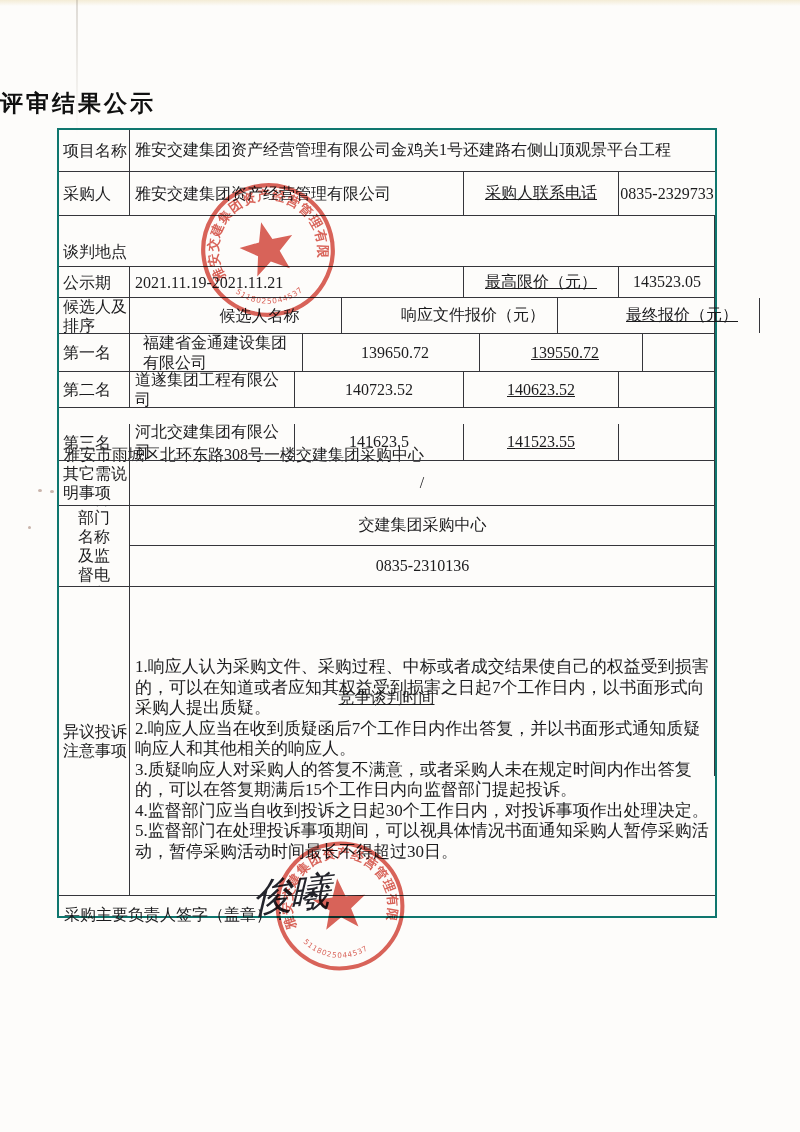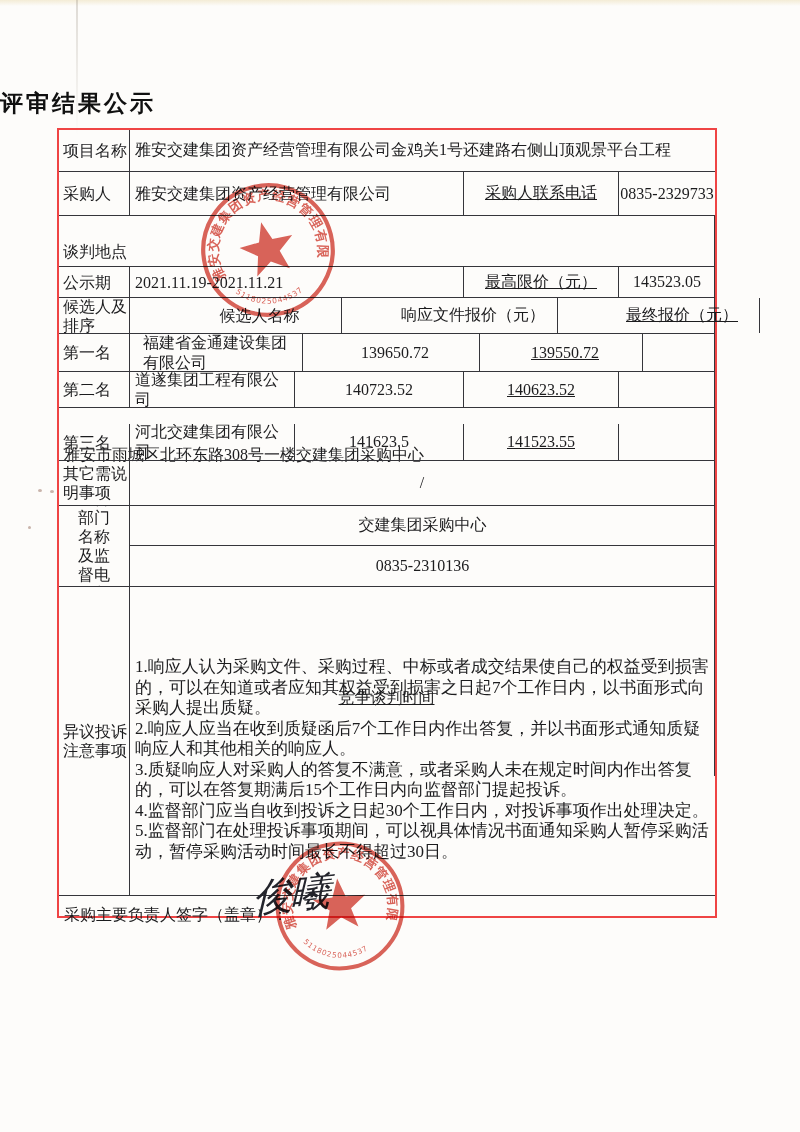--- a/index.html
+++ b/index.html
@@ -19,21 +19,21 @@
     background:linear-gradient(180deg,rgba(150,140,125,.30),rgba(150,140,125,0));
   }
   .speck{position:absolute;background:#c9b4ab;border-radius:50%;}
   .title{
     position:absolute;left:0;top:88px;width:800px;text-align:left;
     font-family:"Liberation Sans","DejaVu Sans",sans-serif;
     font-weight:bold;font-size:23px;letter-spacing:3px;color:#101010;
   }
   .tbl{
     position:absolute;left:57px;top:128px;width:660px;height:790px;
-    border:2px solid #ef4444;box-sizing:border-box;
+    border:2px solid #0f766e;box-sizing:border-box;
     display:flex;flex-direction:column;
     font-size:16px;
   }
   .row{display:flex;flex-direction:row;border-bottom:1.5px solid #35353a;box-sizing:border-box;flex:0 0 auto;}
   .row:last-child{border-bottom:none;}
   .cell{box-sizing:border-box;border-right:1.5px solid #35353a;display:flex;align-items:center;overflow:hidden;}
   .cell:last-child{border-right:none;}
   .lab{flex:0 0 71px;padding:2px 2px 2px 4px;line-height:19px;}
   .val-wide{flex:1 1 auto;padding:2px 6px 2px 5px;}
   .v334{flex:0 0 334px;padding:2px 6px 2px 5px;line-height:19px;}

